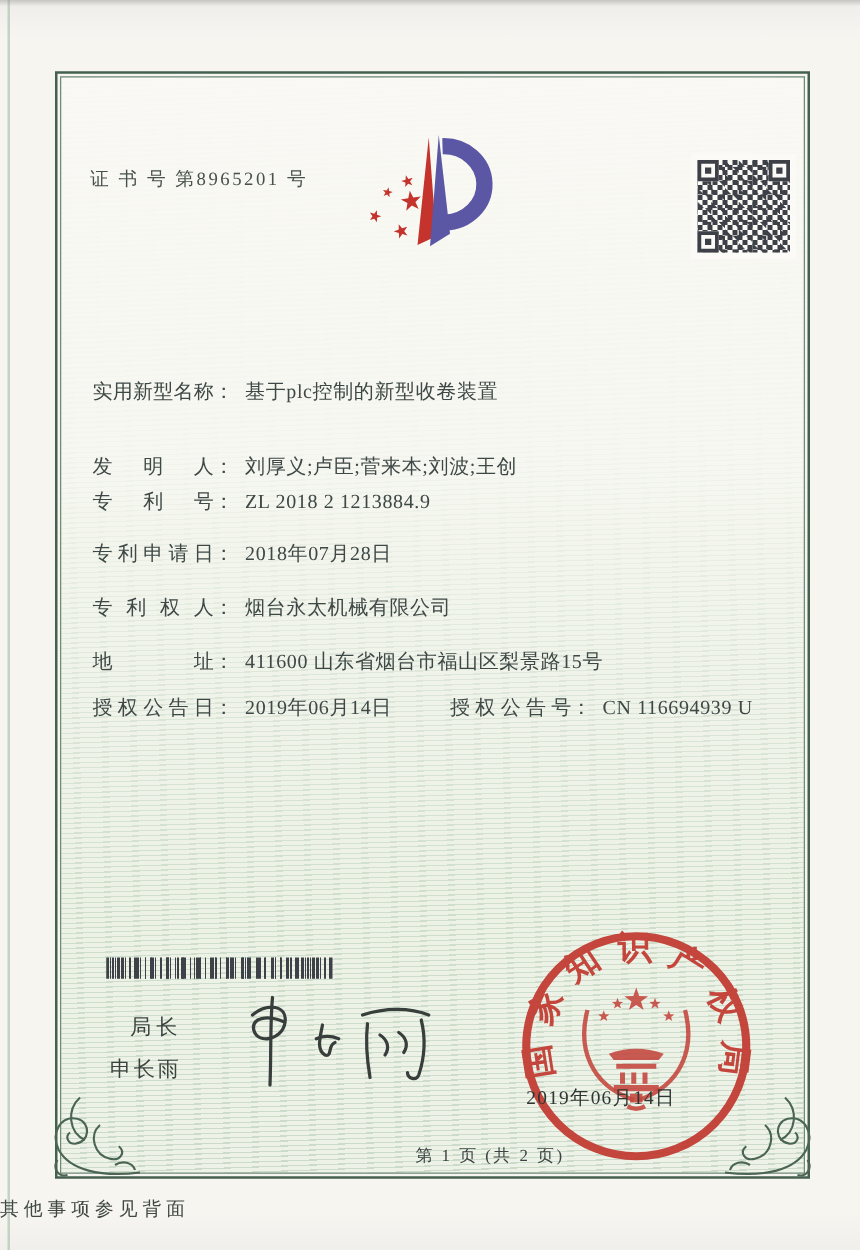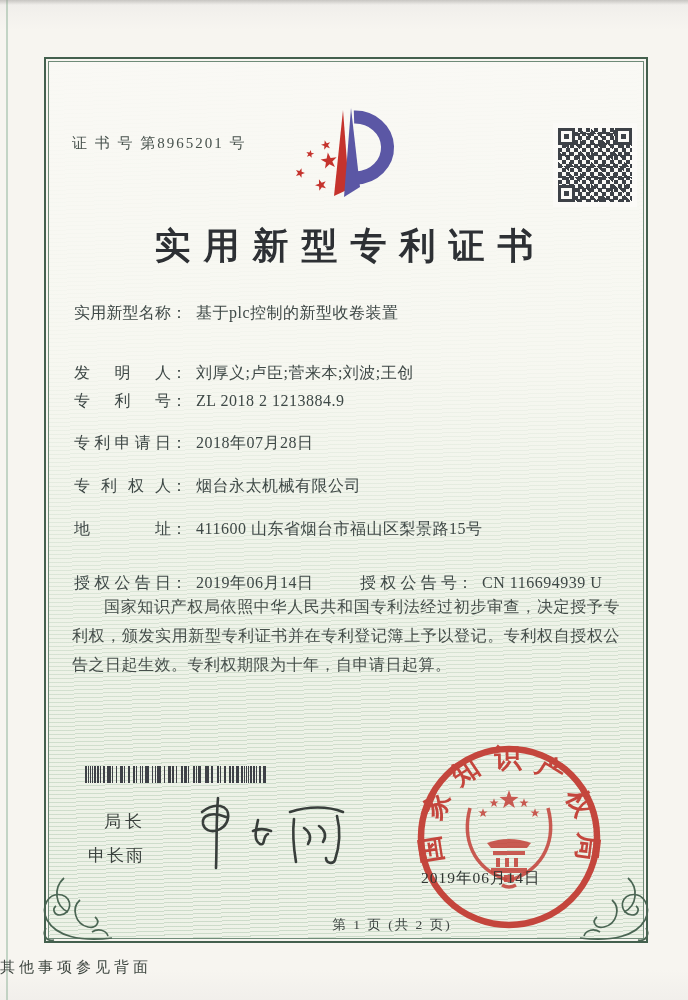--- a/index.html
+++ b/index.html
@@ -127,49 +127,47 @@
   </svg>
 
   <div class="qr">
     <div class="qr-pattern">
       <div class="finder tl"></div>
         <div class="finder tr"></div>
         <div class="finder bl"></div>
     </div>
   </div>
 
-  <div class="title">实用新型专利证书</div>
 
   <div class="field-row" style="top:303px">
     <span class="f-label">实用新型名称</span><span class="f-colon">：</span><span class="f-value">基于plc控制的新型收卷装置</span>
   </div>
   <div class="field-row" style="top:363px">
     <span class="f-label">发明人</span><span class="f-colon">：</span><span class="f-value">刘厚义;卢臣;菅来本;刘波;王创</span>
   </div>
   <div class="field-row" style="top:391px">
     <span class="f-label">专利号</span><span class="f-colon">：</span><span class="f-value">ZL 2018 2 1213884.9</span>
   </div>
   <div class="field-row" style="top:433px">
     <span class="f-label">专利申请日</span><span class="f-colon">：</span><span class="f-value">2018年07月28日</span>
   </div>
   <div class="field-row" style="top:476px">
     <span class="f-label">专利权人</span><span class="f-colon">：</span><span class="f-value">烟台永太机械有限公司</span>
   </div>
   <div class="field-row" style="top:519px">
     <span class="f-label">地址</span><span class="f-colon">：</span><span class="f-value">411600 山东省烟台市福山区梨景路15号</span>
   </div>
-  <div class="field-row" style="top:573px">
+  <div class="field-row" style="top:556px">
     <span class="f-label">授权公告日</span><span class="f-colon">：</span><span class="f-value">2019年06月14日</span>
     <span class="pair2">
       <span class="f-label">授权公告号</span><span class="f-colon">：</span><span class="f-value">CN 116694939 U</span>
     </span>
   </div>
 
   <div class="paras">
-    <p>国家知识产权局依照中华人民共和国专利法经过初步审查，决定授予专利权，颁发实用新型专利证书并在专利登记簿上予以登记。专利权自授权公告之日起生效。专利权期限为十年，自申请日起算。</p>
   </div>
 
   <div class="barcode"></div>
 
   <div class="signer-title">局长</div>
   <div class="signer-name">申长雨</div>
 
   <svg class="signature" viewBox="0 0 168 92">
     <g fill="none" stroke="#383e3b" stroke-width="2.6" stroke-linecap="round">
       <path d="M28,12 C26,34 27,58 26,82"></path>

